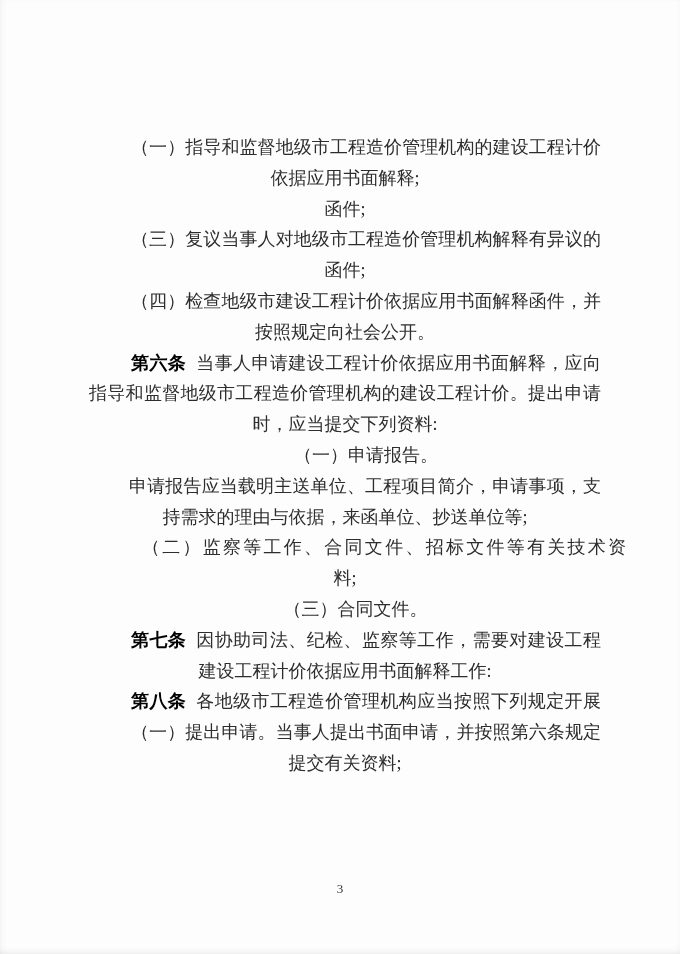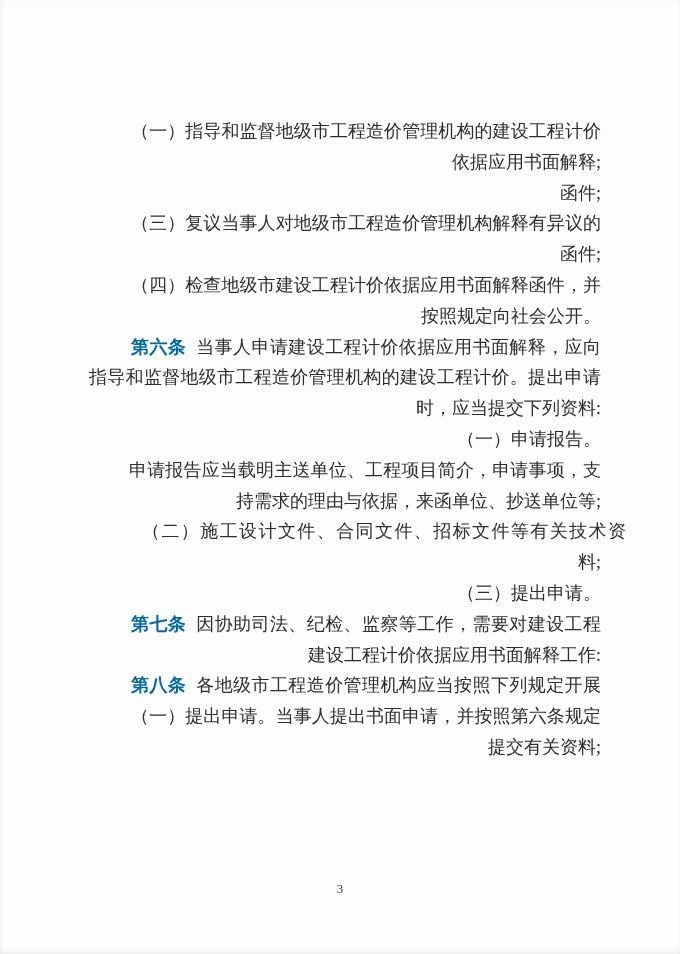--- a/index.html
+++ b/index.html
@@ -15,48 +15,48 @@
     margin: 0;
     background: #fdfdfd;
     box-shadow: inset 4px 0 10px -6px rgba(0,0,0,.10),
                 inset 0 -6px 10px -7px rgba(0,0,0,.12),
                 inset -3px 0 8px -6px rgba(0,0,0,.06);
     overflow: hidden;
   }
   .doc-body {
     position: absolute;
     left: 89px;
-    top: 116px;
+    top: 132px;
     width: 512px;
     font-size: 18px;
     line-height: 30.8px;
     color: #2d2d2d;
     text-rendering: optimizeLegibility;
   }
   .ln {
     height: 30.8px;
     overflow: visible;
   }
   
   .fill {
     text-align: justify;
     text-align-last: justify;
   }
   
-  .end { text-align: right; }
+  .end { text-align: center; }
   .i42 { text-indent: 42px; }
   .i40 { text-indent: 40px; }
   .i53 { text-indent: 53px; }
   .i21 { text-indent: 21px; }
   
   .wide { width: 537px; }
   .term {
     font-weight: bold;
     margin-right: 10px;
-    color: #0369a1;
+    color: #000000;
   }
   .term:empty { display: none; }
   .page-number {
     position: absolute;
     left: 0;
     top: 881px;
     width: 680px;
     text-align: center;
     font-size: 13px;
     color: #333;
@@ -75,23 +75,23 @@
     <div class="ln fill i42">（四）检查地级市建设工程计价依据应用书面解释函件，并</div>
     <div class="ln end">按照规定向社会公开。</div>
     <div class="ln fill i42">
       <b class="term">第六条</b><span>当事人申请建设工程计价依据应用书面解释，应向</span>
     </div>
     <div class="ln fill">指导和监督地级市工程造价管理机构的建设工程计价。提出申请</div>
     <div class="ln end">时，应当提交下列资料:</div>
     <div class="ln end i42">（一）申请报告。</div>
     <div class="ln fill i40">申请报告应当载明主送单位、工程项目简介，申请事项，支</div>
     <div class="ln end">持需求的理由与依据，来函单位、抄送单位等;</div>
-    <div class="ln fill i53 wide">（二）施工设计文件、合同文件、招标文件等有关技术资</div>
+    <div class="ln fill i53 wide">（二）监察等工作、合同文件、招标文件等有关技术资</div>
     <div class="ln end">料;</div>
-    <div class="ln end i21">（三）提出申请。</div>
+    <div class="ln end i21">（三）合同文件。</div>
     <div class="ln fill i42">
       <b class="term">第七条</b><span>因协助司法、纪检、监察等工作，需要对建设工程</span>
     </div>
     <div class="ln end">建设工程计价依据应用书面解释工作:</div>
     <div class="ln fill i42">
       <b class="term">第八条</b><span>各地级市工程造价管理机构应当按照下列规定开展</span>
     </div>
     <div class="ln fill i42">（一）提出申请。当事人提出书面申请，并按照第六条规定</div>
     <div class="ln end">提交有关资料;</div>
   </div>

